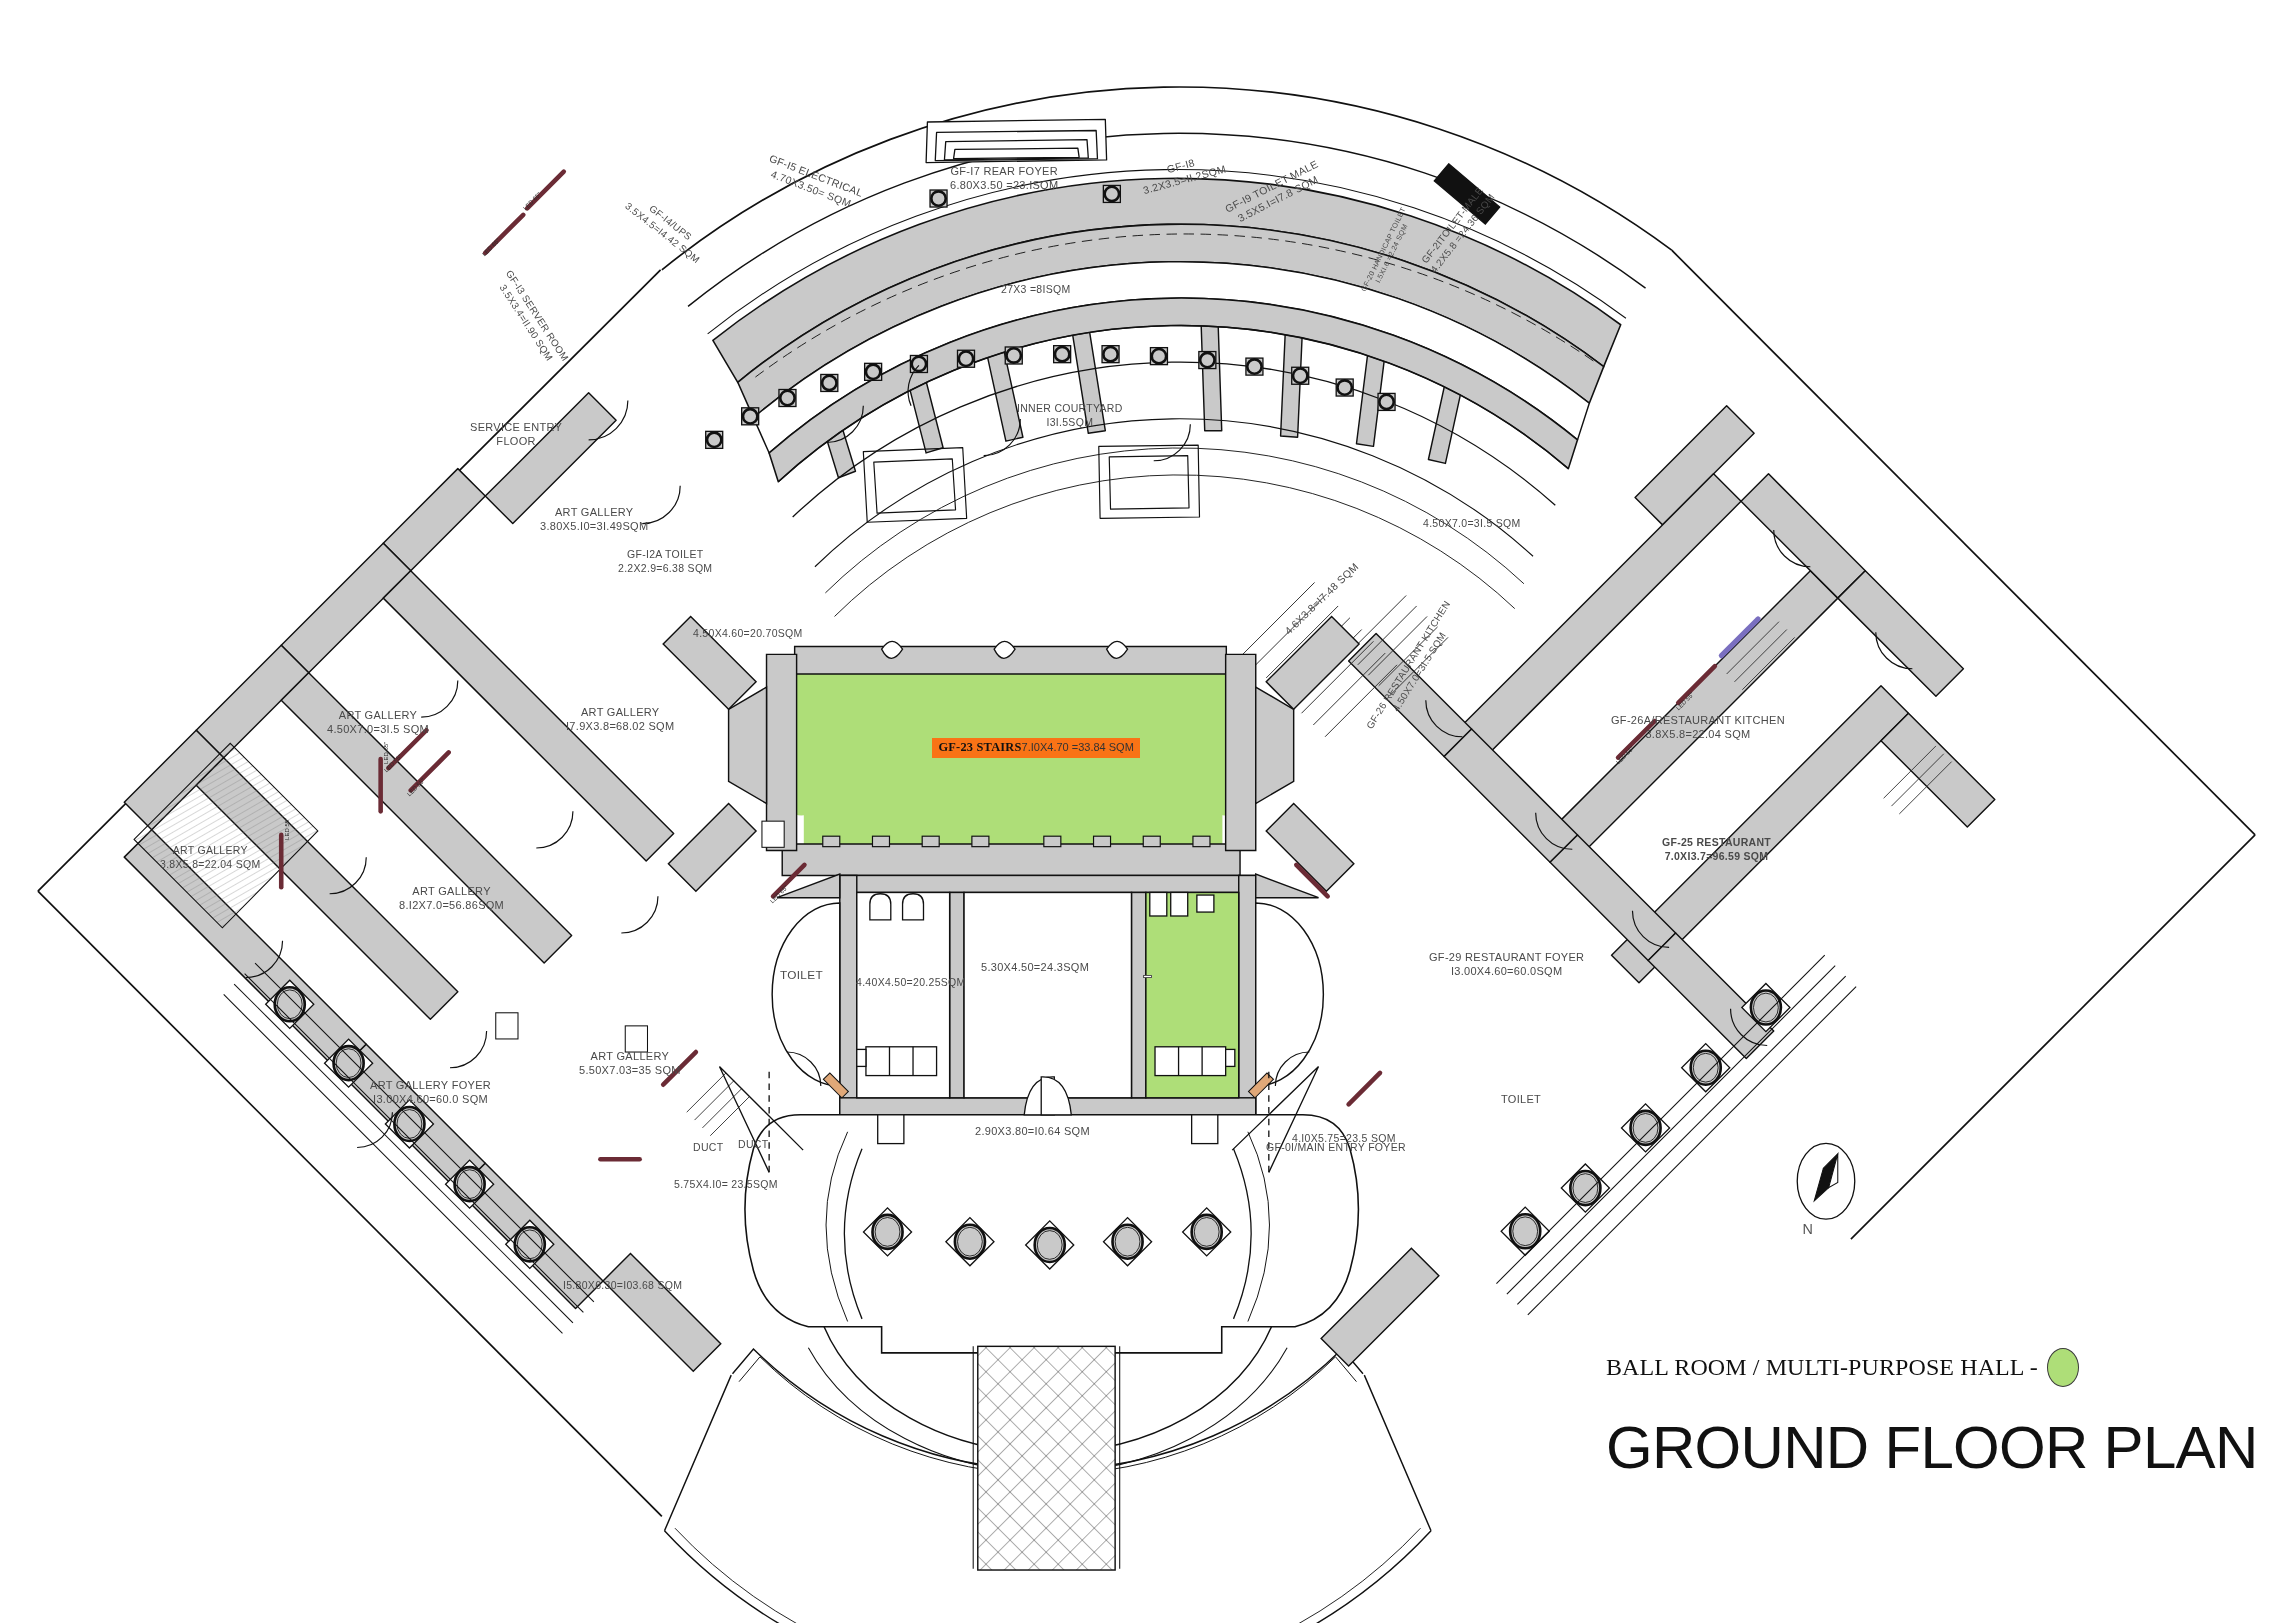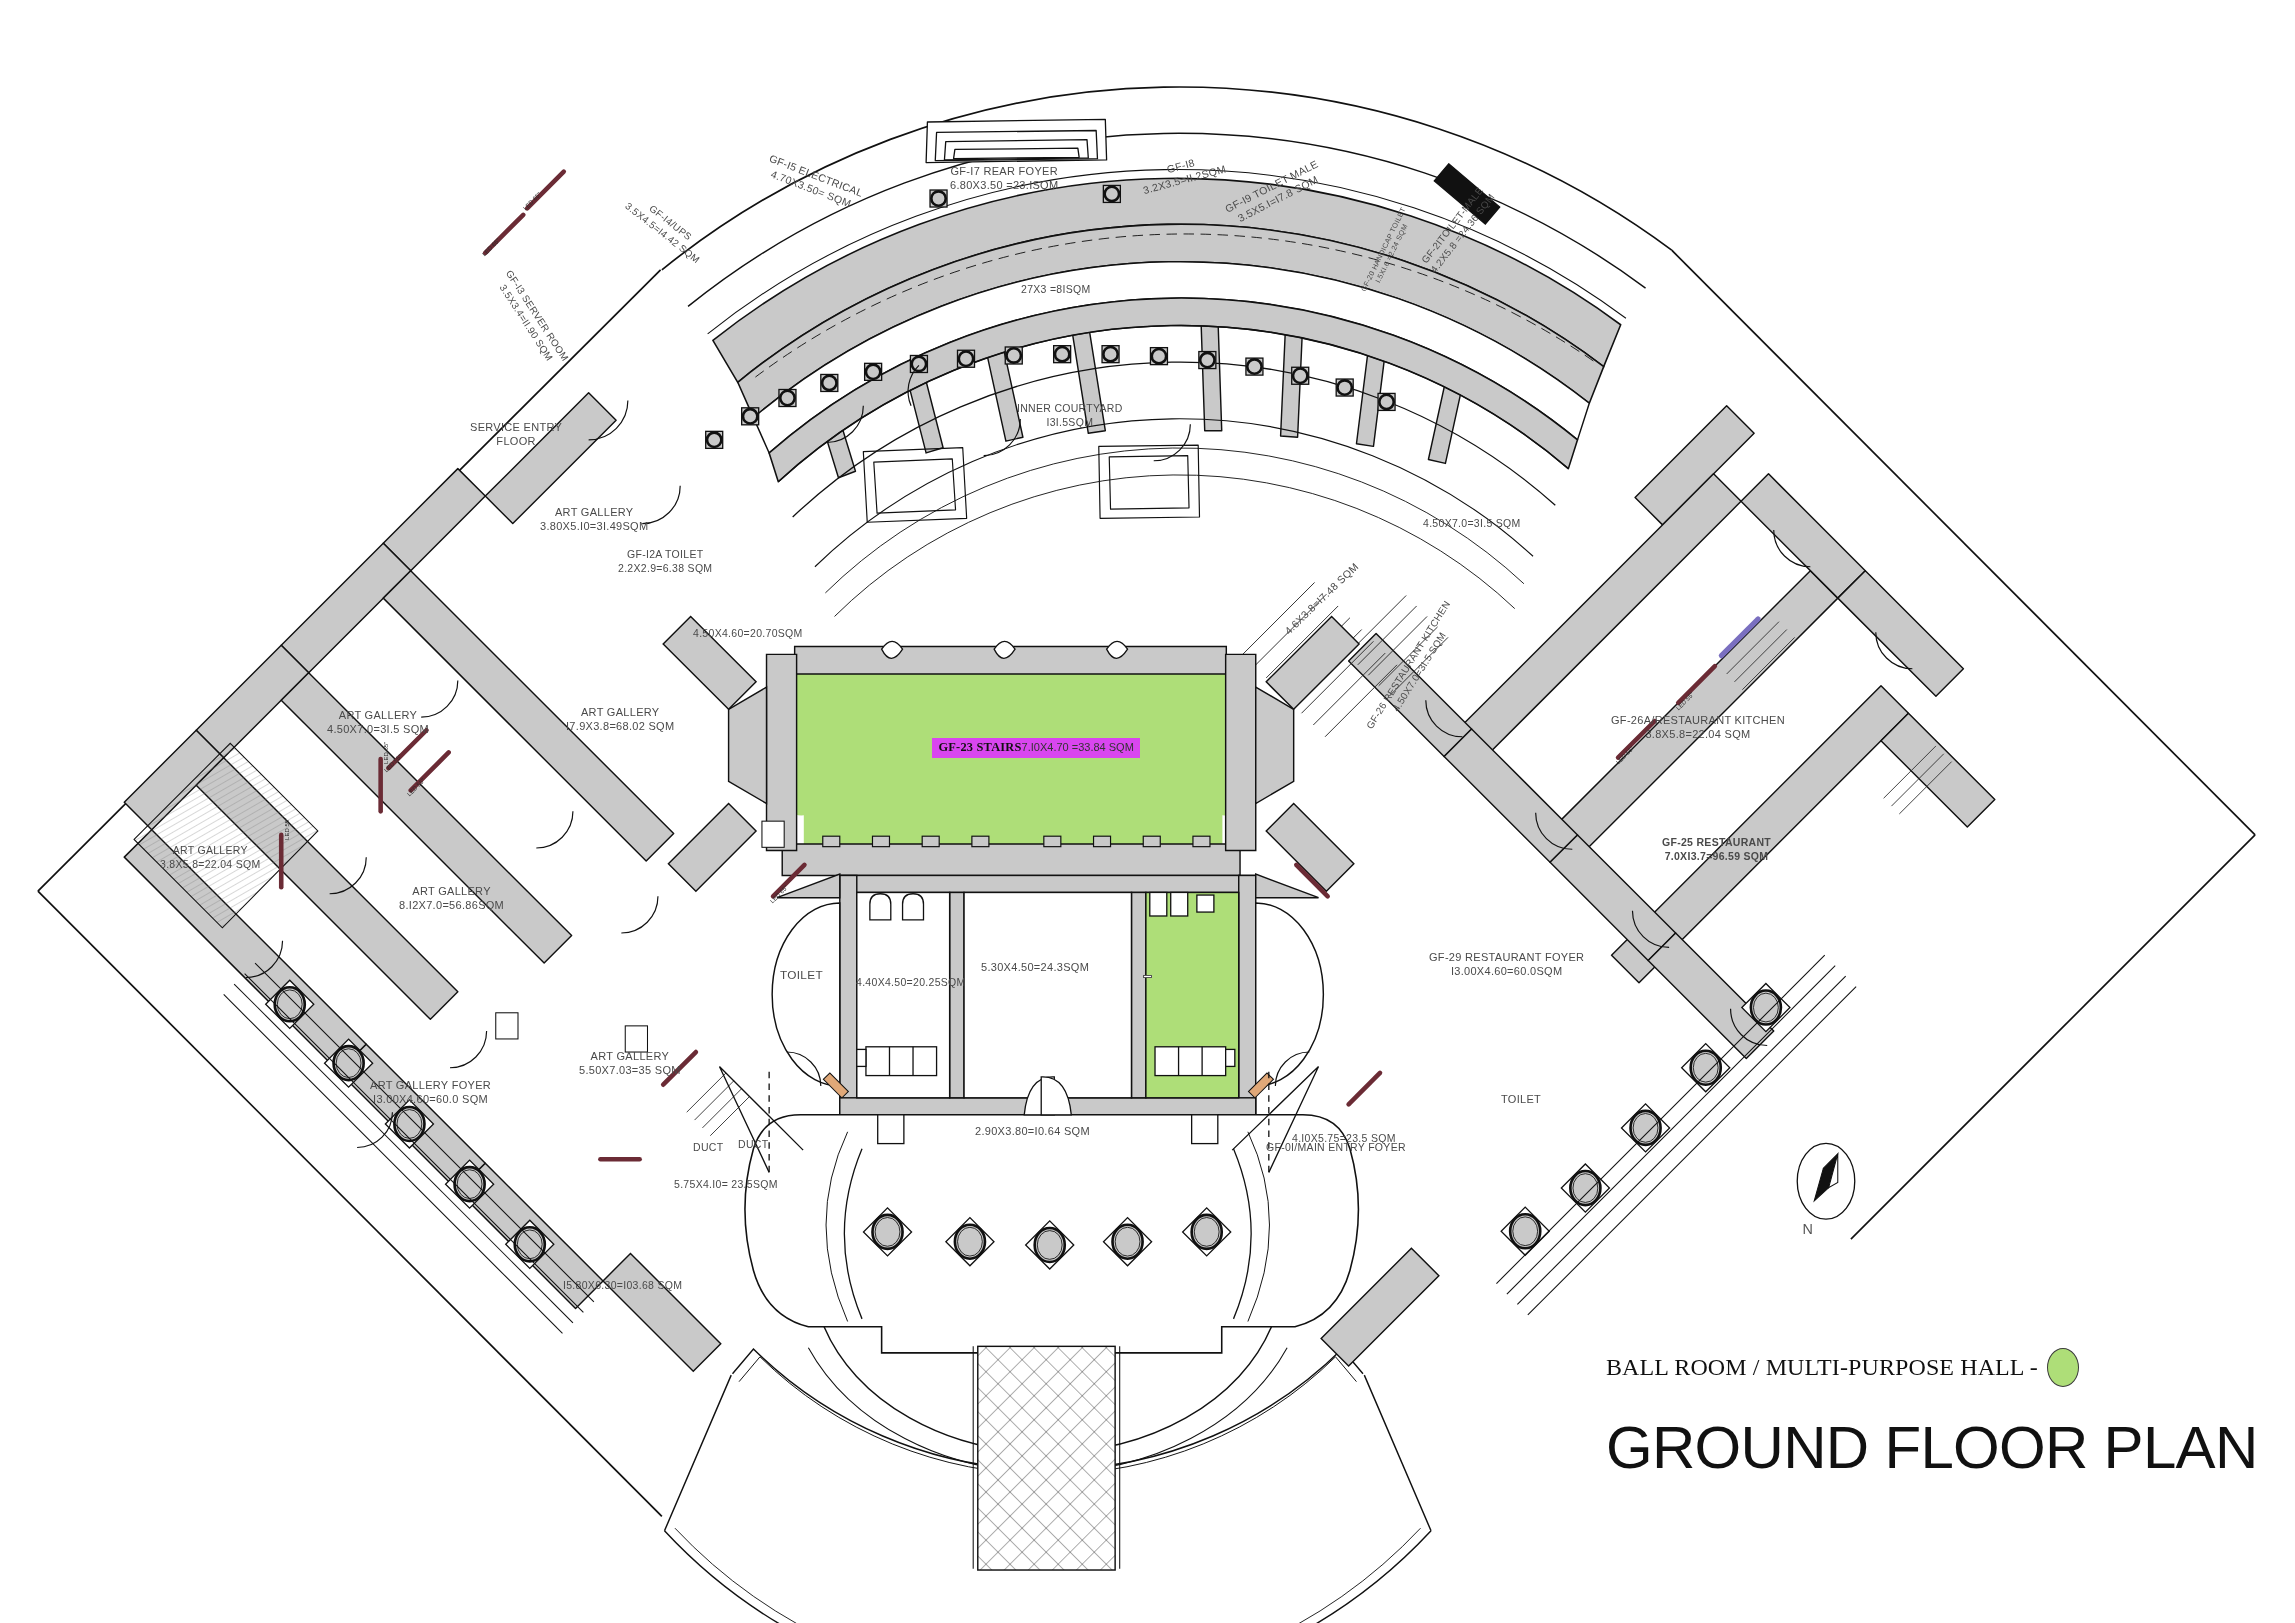--- a/index.html
+++ b/index.html
@@ -12,21 +12,21 @@
   .lbl{position:absolute;text-align:center;line-height:1.30;
        font-family:"Liberation Sans",sans-serif;color:#4a4a4a;
        white-space:nowrap;letter-spacing:0.3px;}
   .lbl .n{display:block;}
   .lbl .d{display:block;}
   .s18{font-size:11.8px;}
   .s16{font-size:10.5px;}
   .s15{font-size:9.8px;}
   .s11{font-size:7.2px;}
 
-  .ballroom-tag{position:absolute;background:#d946ef;padding:2px 6.5px;
+  .ballroom-tag{position:absolute;background:#f97316;padding:2px 6.5px;
       text-align:center;line-height:1.25;color:#111;}
   .ballroom-tag .n{font-family:"Liberation Serif",serif;font-weight:700;font-size:12.4px;letter-spacing:0.2px;}
   .ballroom-tag .d{font-size:11px;font-family:"Liberation Sans",sans-serif;color:#333;}
 
   .boxed{background:#fff;border:0.7px solid #555;padding:0.7px 3.3px;}
 
   
   #legend{position:absolute;left:1606px;top:1348px;display:flex;align-items:center;gap:9.2px;}
   #legend .txt{font-family:"Liberation Serif",serif;font-size:24px;color:#111;letter-spacing:0.1px;white-space:nowrap;}
   #legend .swatch{width:30px;height:37px;border-radius:50%;border:0.7px solid #3c3c3c;}
@@ -464,21 +464,21 @@
 <div class="lbl s11" style="left:1359px;top:289px;transform:rotate(-64deg);transform-origin:left top;">
   <span class="n">GF-20 HANDICAP TOILET</span>
       <span class="d">I.5XI.6 =2.24 SQM</span>
     </div>
 
 <div class="lbl s15" style="left:1418px;top:260px;transform:rotate(-52deg);transform-origin:left top;">
   <span class="n">GF-2ITOILET-MALE</span>
       <span class="d">4.2X5.8 =24.36 SQM</span>
     </div>
 
-<div class="lbl s16" style="left:1001px;top:283px;margin-left:20px;">
+<div class="lbl s16" style="left:1001px;top:283px;">
   <span class="d">27X3 =8ISQM</span>
     </div>
 
 <div class="lbl s16" style="left:1017px;top:402px;">
   <span class="n">INNER COURTYARD</span>
       <span class="d">I3I.5SQM</span>
     </div>
 
 <div class="lbl s17" style="left:470px;top:420px;font-size:11px;">
   <span class="n">SERVICE ENTRY</span>

